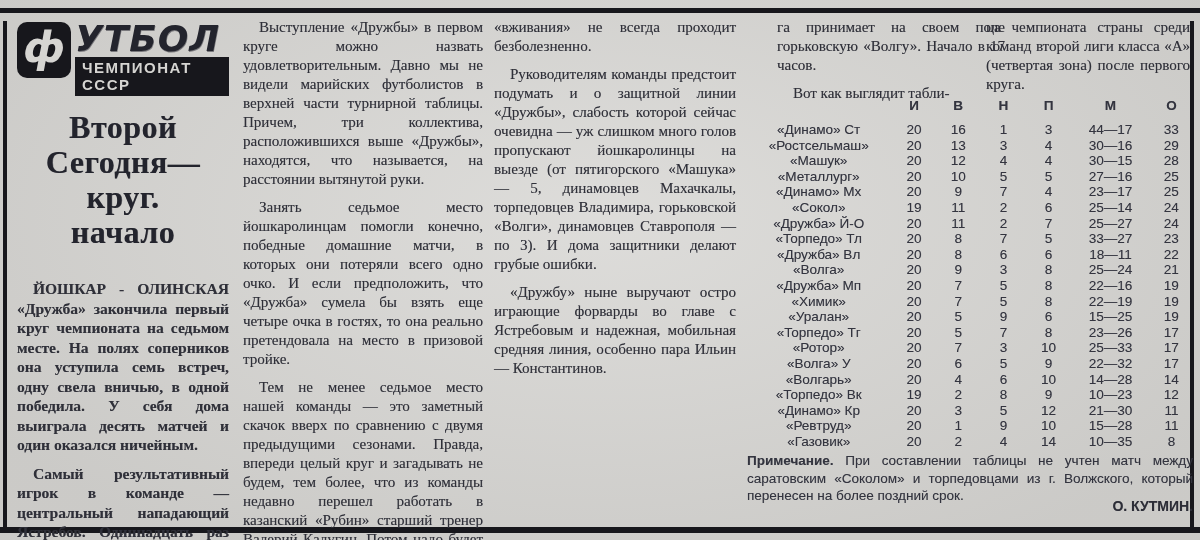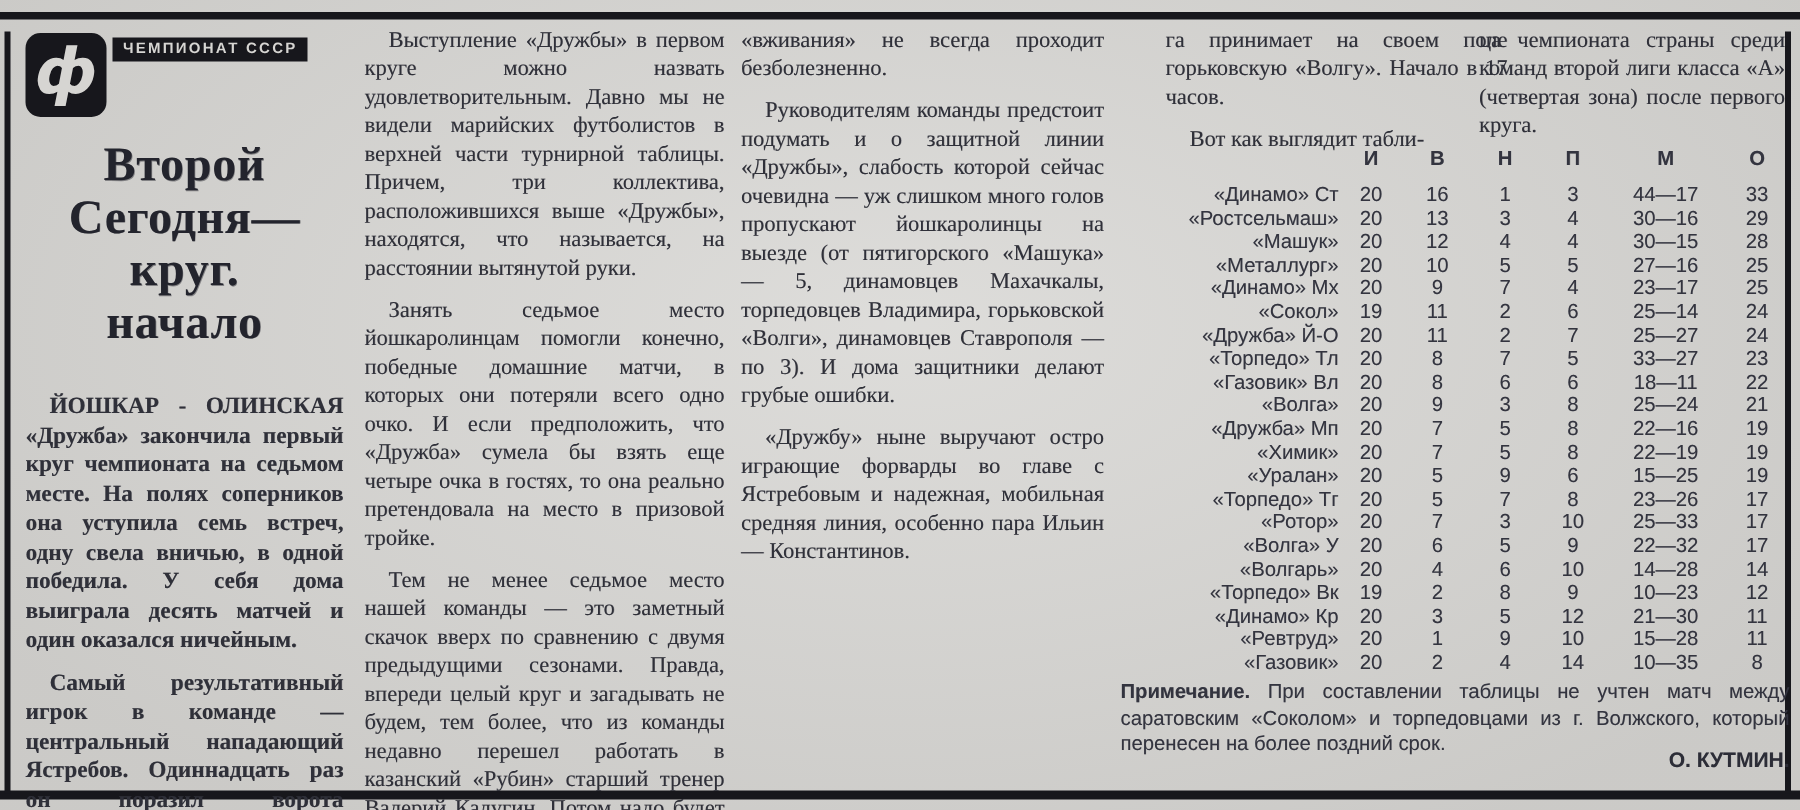--- a/index.html
+++ b/index.html
@@ -53,40 +53,40 @@
   }
   .logo-right{margin-left:4px;}
   .logo-title{
     font-family:"DejaVu Sans",sans-serif;font-weight:bold;font-style:italic;
     font-size:36px;line-height:34px;letter-spacing:1px;color:var(--ink-bold,#23242d);
     text-shadow:.5px .5px 0 rgba(35,36,45,.5);
   }
   .logo-sub{
     display:inline-block;background:var(--rule,#17171c);color:var(--paper,#d6d5d2);
     font-family:"Liberation Sans","DejaVu Sans",sans-serif;font-weight:bold;
-    font-size:10px;letter-spacing:1.5px;padding:2px 7px 3px 7px;margin-top:1px;
+    font-size:15px;letter-spacing:1.5px;padding:2px 7px 3px 7px;margin-top:1px;
   }
   .headline{
     font-weight:bold;font-size:32px;line-height:35px;
     color:var(--ink-bold,#23242d);letter-spacing:.5px;
     text-shadow:.4px .4px 0 rgba(35,36,45,.45);
     margin-bottom:29px;text-align:center;
   }
   .col1 p{font-weight:bold;font-size:15.5px;line-height:19.5px;}
 
   
   .standings{
     position:absolute;left:745px;top:98px;width:448px;
     font-family:"Liberation Sans","DejaVu Sans",sans-serif;
     font-size:13.5px;color:#33343f;
     text-shadow:.2px .2px 0 rgba(44,45,56,.35);
   }
   .trow{display:flex;line-height:15.6px;}
   .thead{font-weight:bold;margin-bottom:8px;line-height:16px;}
-  .c-team{width:150px;text-align:right;white-space:nowrap;}
+  .c-team{width:150px;text-align:center;white-space:nowrap;}
   .c-n{width:46px;text-align:center;}
   .c-i{width:44px;text-align:center;}
   .c-m{width:80px;text-align:center;}
   .c-o{width:44px;text-align:center;}
 
   .footnote{
     position:absolute;left:747px;top:452px;width:446px;
     font-family:"Liberation Sans","DejaVu Sans",sans-serif;
     font-size:13.5px;line-height:17.5px;color:#33343f;text-align:justify;
     text-shadow:.2px .2px 0 rgba(44,45,56,.35);
@@ -106,20 +106,21 @@
 
   <div class="rule-h rule-top"></div>
   <div class="rule-h rule-bottom"></div>
   <div class="rule-v rule-left"></div>
   <div class="rule-v rule-right"></div>
 
   <div class="col col1">
     <div class="logo">
       <div class="logo-f">ф</div>
       <div class="logo-right">
+        <div class="logo-title">УТБОЛ</div>
         <div class="logo-sub">ЧЕМПИОНАТ СССР</div>
       </div>
     </div>
     <div class="headline">
       <div>Второй</div>
       <div>Сегодня—</div>
       <div>круг.</div>
       <div>начало</div>
     </div>
     <p>ЙОШКАР - ОЛИНСКАЯ «Дружба» закончила первый круг чемпионата на седьмом месте. На полях соперников она уступила семь встреч, одну свела вничью, в одной победила. У себя дома выиграла десять матчей и один оказался ничейным.</p>
@@ -234,21 +235,21 @@
           <span class="c-team">«Торпедо» Тл</span>
           <span class="c-i">20</span>
           <span class="c-n">8</span>
           <span class="c-n">7</span>
           <span class="c-n">5</span>
           <span class="c-m">33—27</span>
           <span class="c-o">23</span>
         </div>
 
         <div class="trow">
-          <span class="c-team">«Газовик» Вл</span>
+          <span class="c-team">«Дружба» Вл</span>
           <span class="c-i">20</span>
           <span class="c-n">8</span>
           <span class="c-n">6</span>
           <span class="c-n">6</span>
           <span class="c-m">18—11</span>
           <span class="c-o">22</span>
         </div>
 
         <div class="trow">
           <span class="c-team">«Волга»</span>

